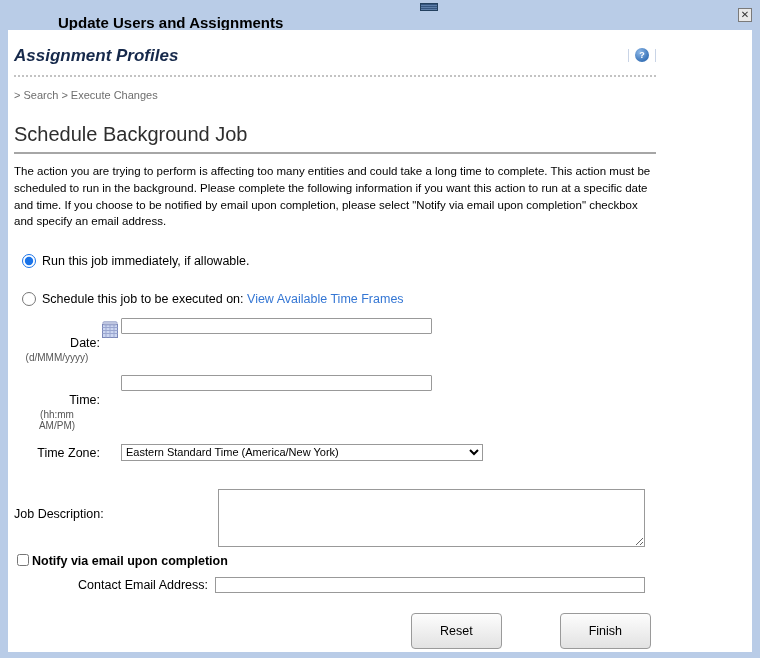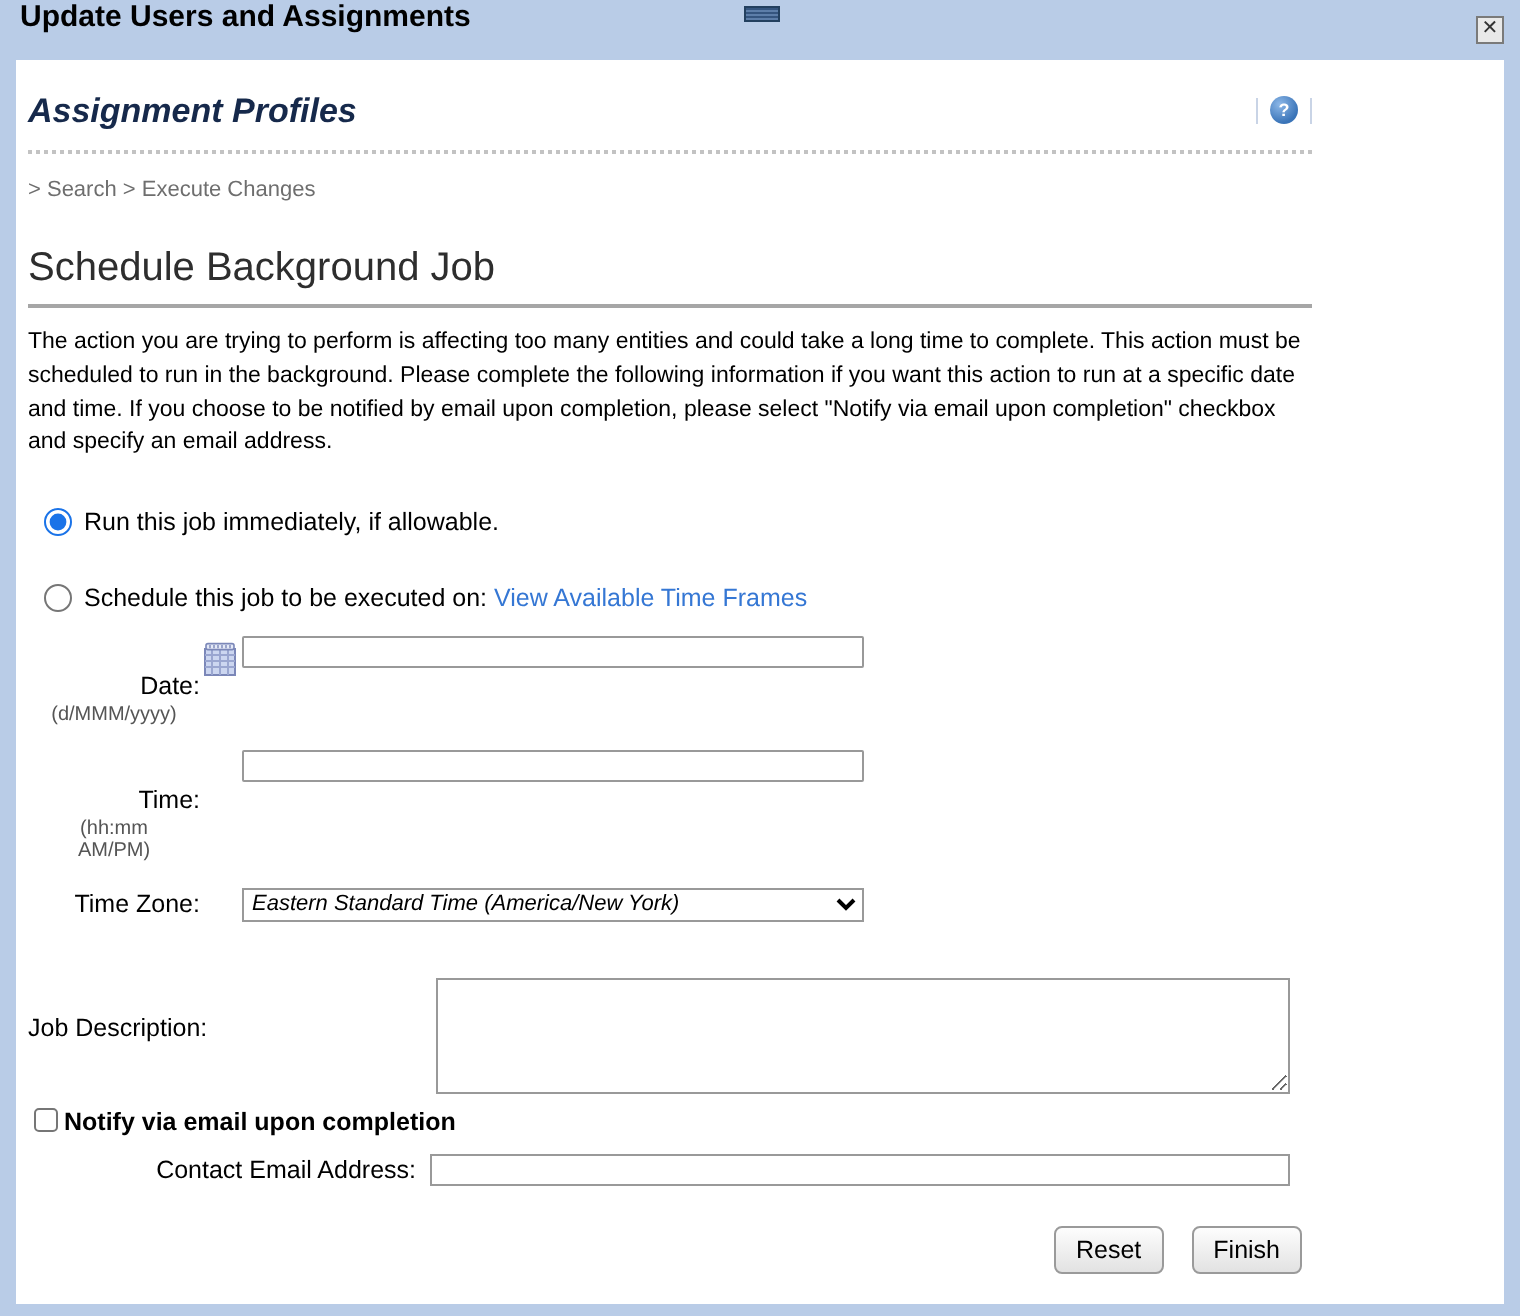--- a/index.html
+++ b/index.html
@@ -12,22 +12,23 @@
   .window {
     position:relative;
     width:760px; height:658px;
     background:#b9cce7;
     overflow:hidden;
   }
   
   .titlebar {
     position:relative;
     height:44px;
-    display:flex; 
+    display:flex; align-items:center;
     padding:0 10px;
+    margin-left:48px;
   }
   .titlebar-title { font-size:15px; font-weight:bold; color:#000; }
   .drag-handle {
     position:absolute; left:372px; top:3px;
     width:18px; height:8px;
     border:1px solid #23405f;
     background:repeating-linear-gradient(180deg,#35557f 0 1px,#5d7ea9 1px 2px);
   }
   .close-btn {
     position:absolute; right:8px; top:8px;
@@ -92,23 +93,23 @@
   .flabel { font-size:12.5px; color:#000;margin-top:18px; }
   .fhint { font-size:10px; color:#555; text-align:center; margin-top:2px; }
   .iconcol { width:21px; flex-shrink:0; display:flex; justify-content:center; padding-top:3px; }
   .txt-input {
     width:311px; height:16px;
     border:1px solid #999; border-radius:1px;
     font-family:"Liberation Sans",sans-serif; font-size:11px;
     padding:0 3px; background:#fff;
   }
   .tz-select {
-    width:311px; height:17px;
+    width:362px; height:17px;
     font-family:"Liberation Sans",sans-serif; font-size:11px;
-    border:1px solid #999; background:#fff;font-style:italic;
+    border:1px solid #999; background:#fff;
   }
   .frow.tz { align-items:center; }
   
   .jd-row { display:flex; align-items:flex-start; margin-top:28px; }
   .jd-label { width:190px; text-align:left; font-size:12.5px; padding-top:2px; flex-shrink:0;margin-top:16px; }
   .jd-textarea {
     margin-left:14px; width:427px; height:58px;
     border:1px solid #999;
     font-family:"Liberation Sans",sans-serif; font-size:11px;
     resize:both;
@@ -121,25 +122,26 @@
   .ce-row { display:flex; align-items:center; margin-top:9px; }
   .ce-label { width:194px; text-align:right; font-size:12.5px; flex-shrink:0; }
   .ce-input {
     margin-left:7px; width:430px; height:16px;
     border:1px solid #999;
     font-family:"Liberation Sans",sans-serif; font-size:11px; padding:0 3px;
   }
   
   .btn-row { display:flex; justify-content:flex-end; gap:14px; margin-top:20px; width:637px; }
   .btn {
-    min-width:48px; height:24px; padding:0 10px;
+    min-width:48px; height:36px; padding:0 28px;
     font-family:"Liberation Sans",sans-serif; font-size:12.5px; color:#000;
     background:linear-gradient(#fdfdfd,#e2e2e2);
     border:1px solid #9a9a9a; border-radius:4px;
     cursor:pointer;
+    margin-left:44px;
   }
   
   .cal-icon { display:block; }
 </style>
 </head>
 <body>
 
 <div class="window">
 
   <div class="titlebar">

